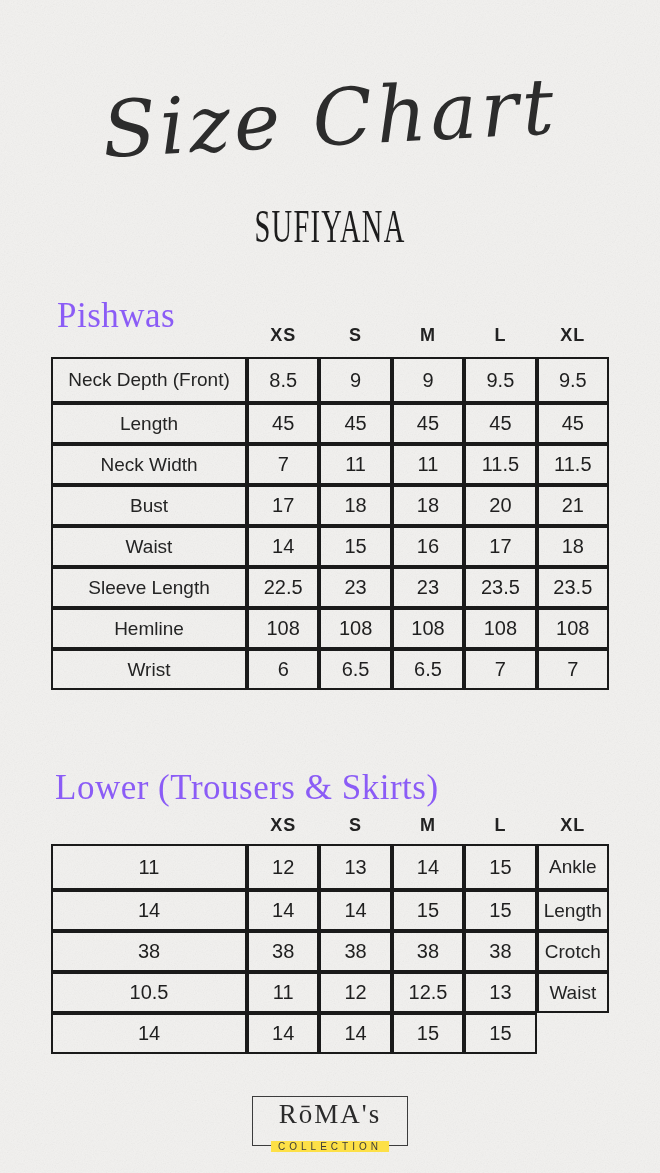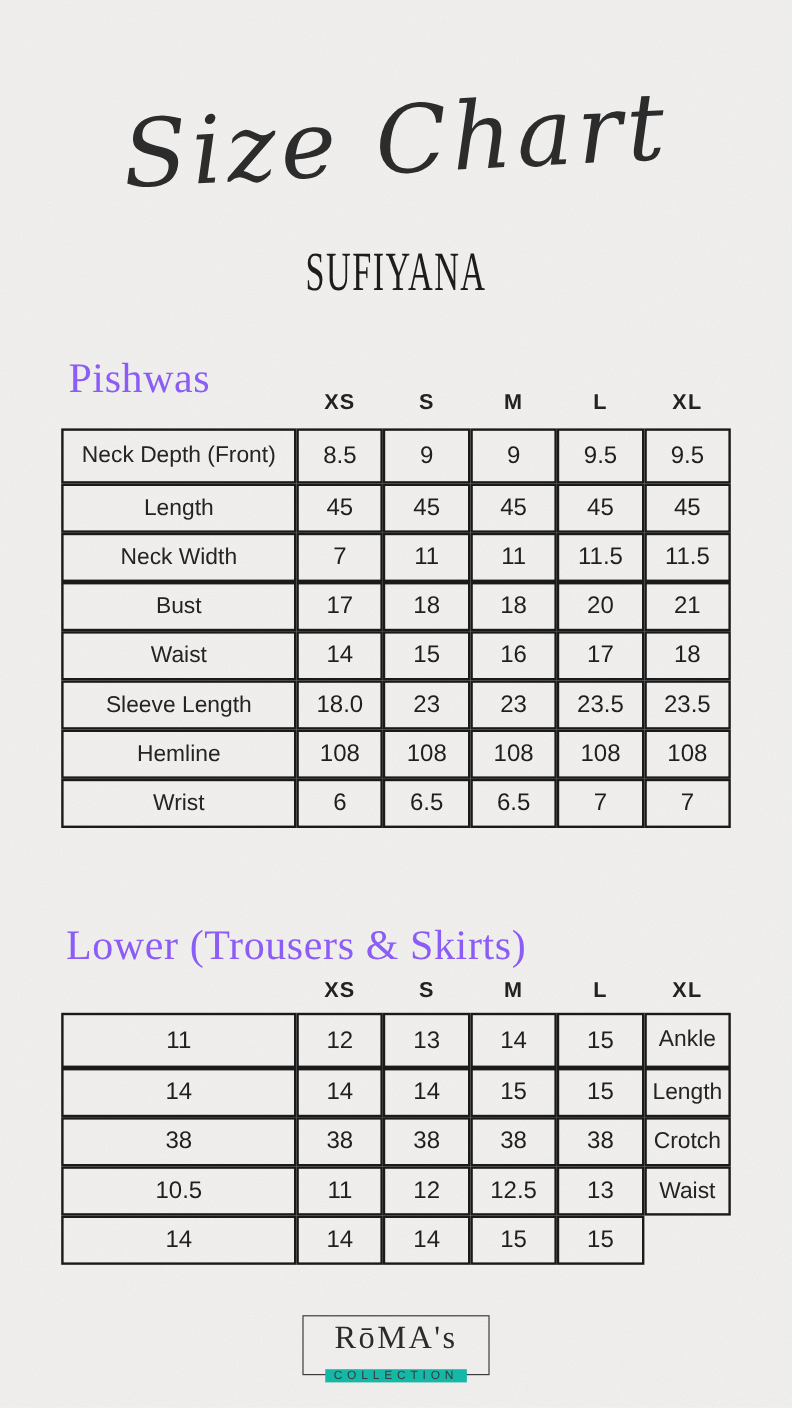--- a/index.html
+++ b/index.html
@@ -39,21 +39,21 @@
     justify-content:center;box-sizing:border-box;background:transparent;}
   .cell.lab{font-size:19px;color:#242424;}
   .cell.num{font-size:20px;color:#1f1f1f;}
 
   
   .logo-box{left:252px;top:1096px;width:156px;height:50px;
     border:1.6px solid #3c3c3c;box-sizing:border-box;}
   .logo-brand{position:absolute;left:0;top:2px;width:100%;text-align:center;
     font-family:"Liberation Serif",serif;font-size:27px;letter-spacing:2px;color:#2b2b2b;}
   .logo-sub{position:absolute;left:50%;bottom:-7px;transform:translateX(-50%);
-    background:#14b8a6;padding:0 7px;font-size:10px;letter-spacing:4px;
+    background:#fde047;padding:0 7px;font-size:10px;letter-spacing:4px;
     color:#3a3a3a;white-space:nowrap;}
 </style>
 </head>
 <body>
 
 <div class="page">
 
   <svg class="texture" width="660" height="1173">
     <filter id="grain">
       <feTurbulence type="fractalNoise" baseFrequency="0.9" numOctaves="2" stitchTiles="stitch"></feTurbulence>
@@ -106,21 +106,21 @@
     <div class="cell num">21</div>
 
     <div class="cell lab">Waist</div>
     <div class="cell num">14</div>
     <div class="cell num">15</div>
     <div class="cell num">16</div>
     <div class="cell num">17</div>
     <div class="cell num">18</div>
 
     <div class="cell lab">Sleeve Length</div>
-    <div class="cell num">18.0</div>
+    <div class="cell num">22.5</div>
     <div class="cell num">23</div>
     <div class="cell num">23</div>
     <div class="cell num">23.5</div>
     <div class="cell num">23.5</div>
 
     <div class="cell lab">Hemline</div>
     <div class="cell num">108</div>
     <div class="cell num">108</div>
     <div class="cell num">108</div>
     <div class="cell num">108</div>

